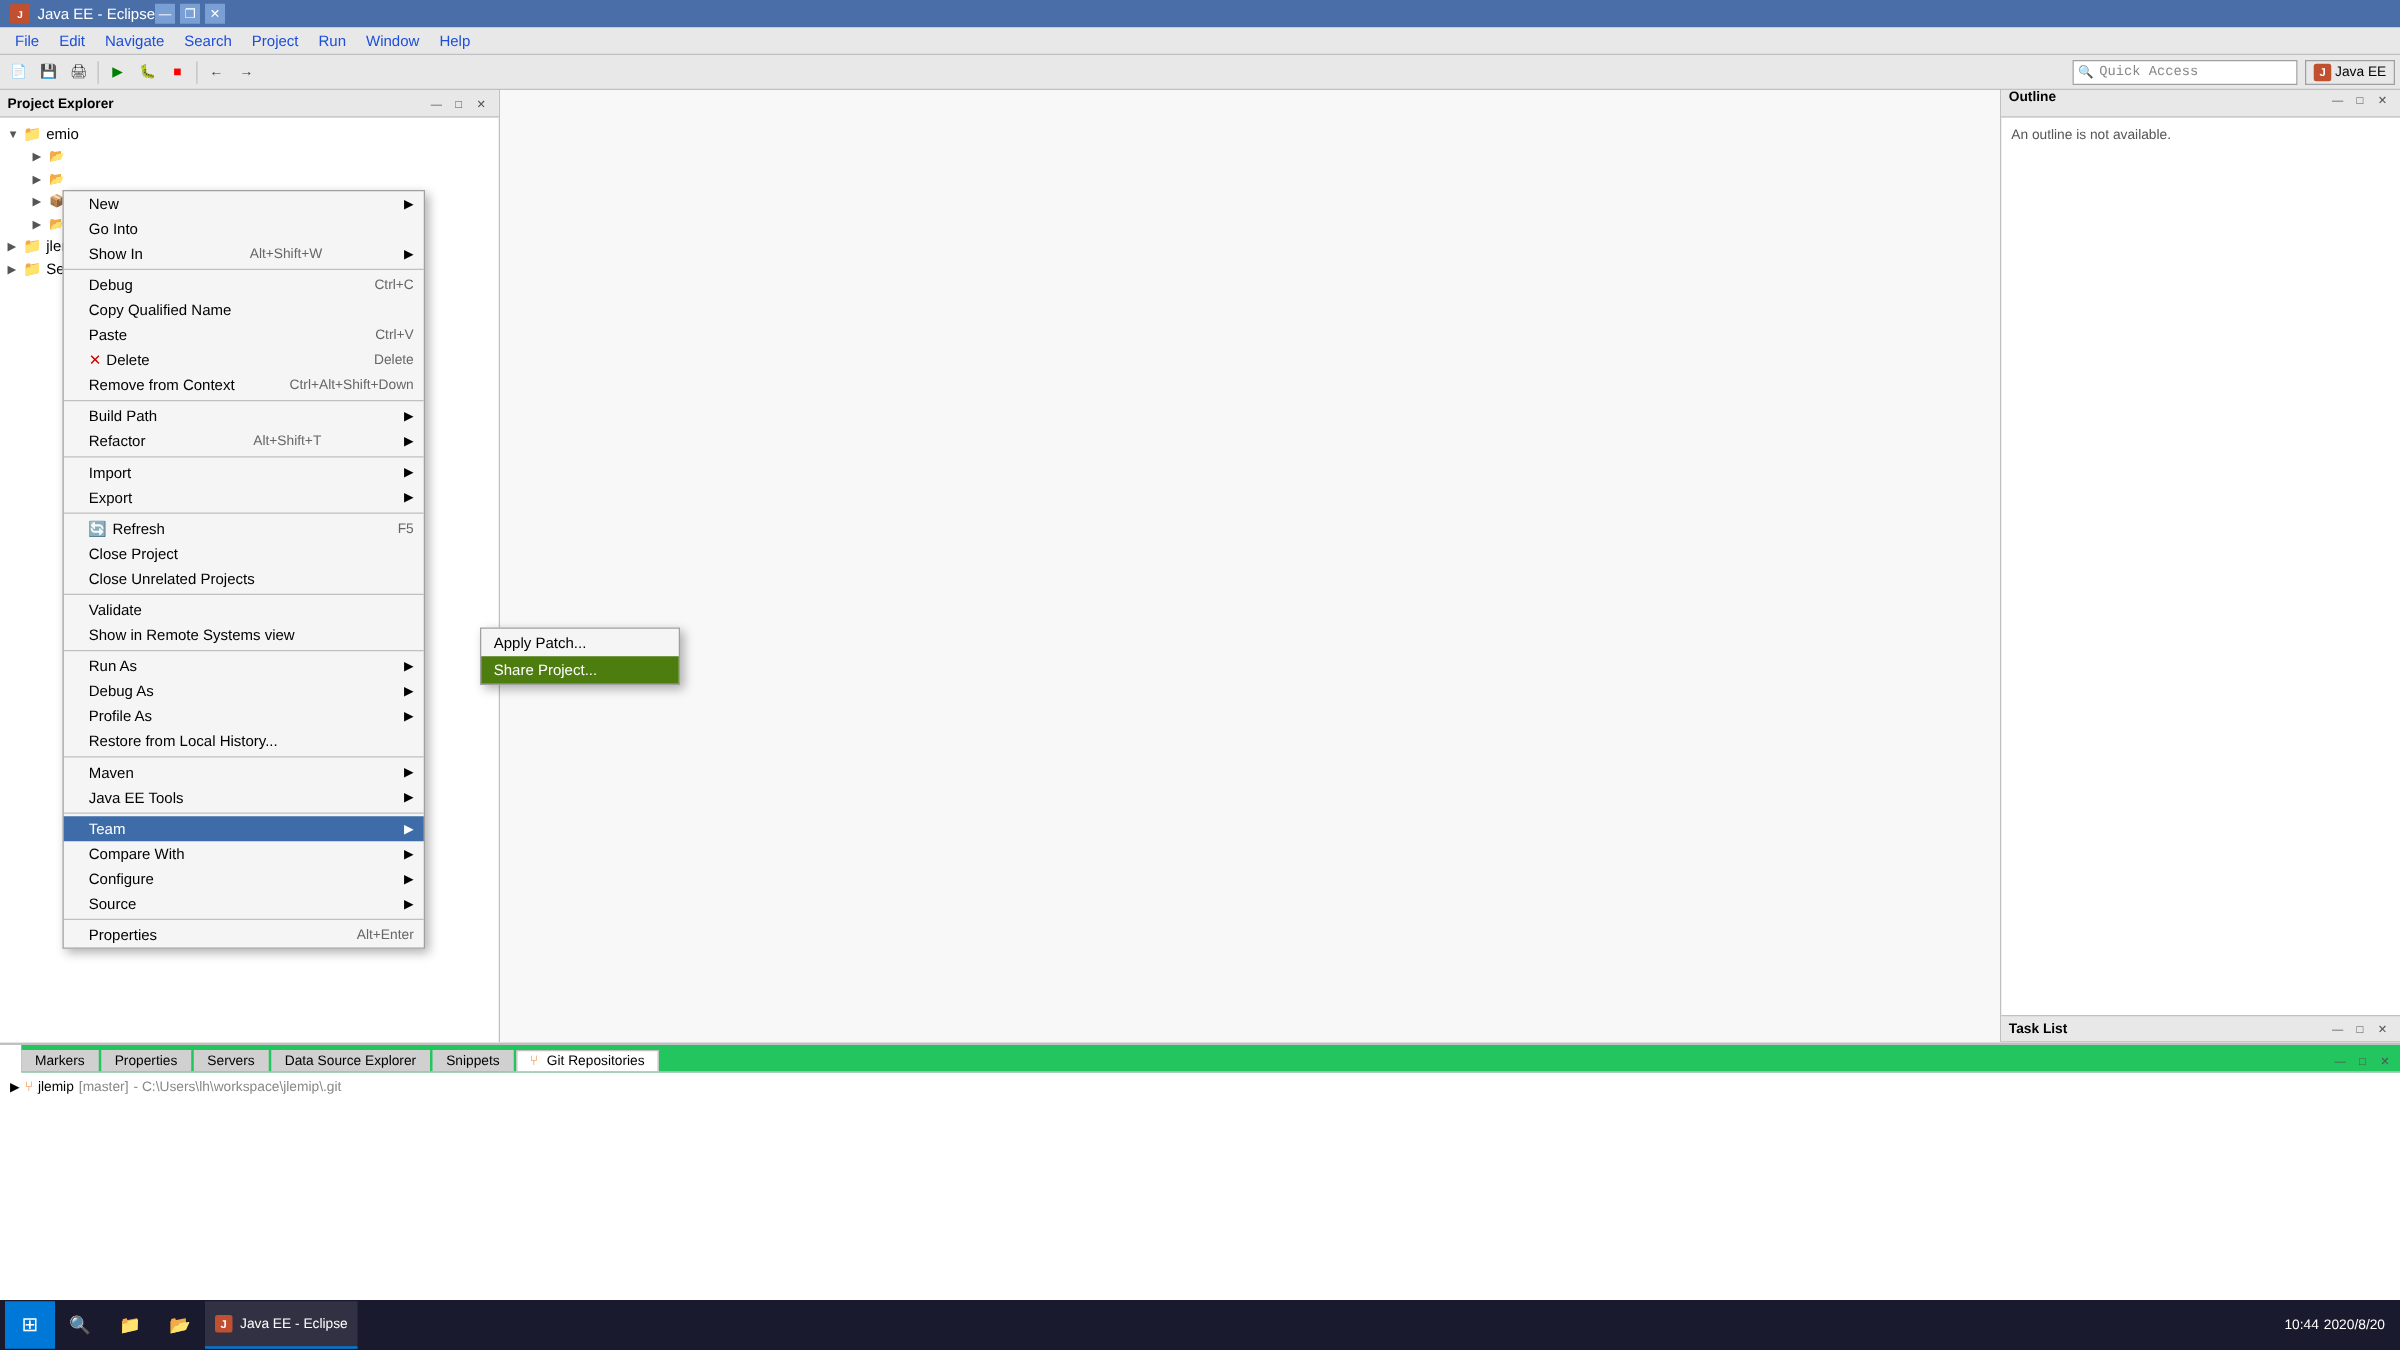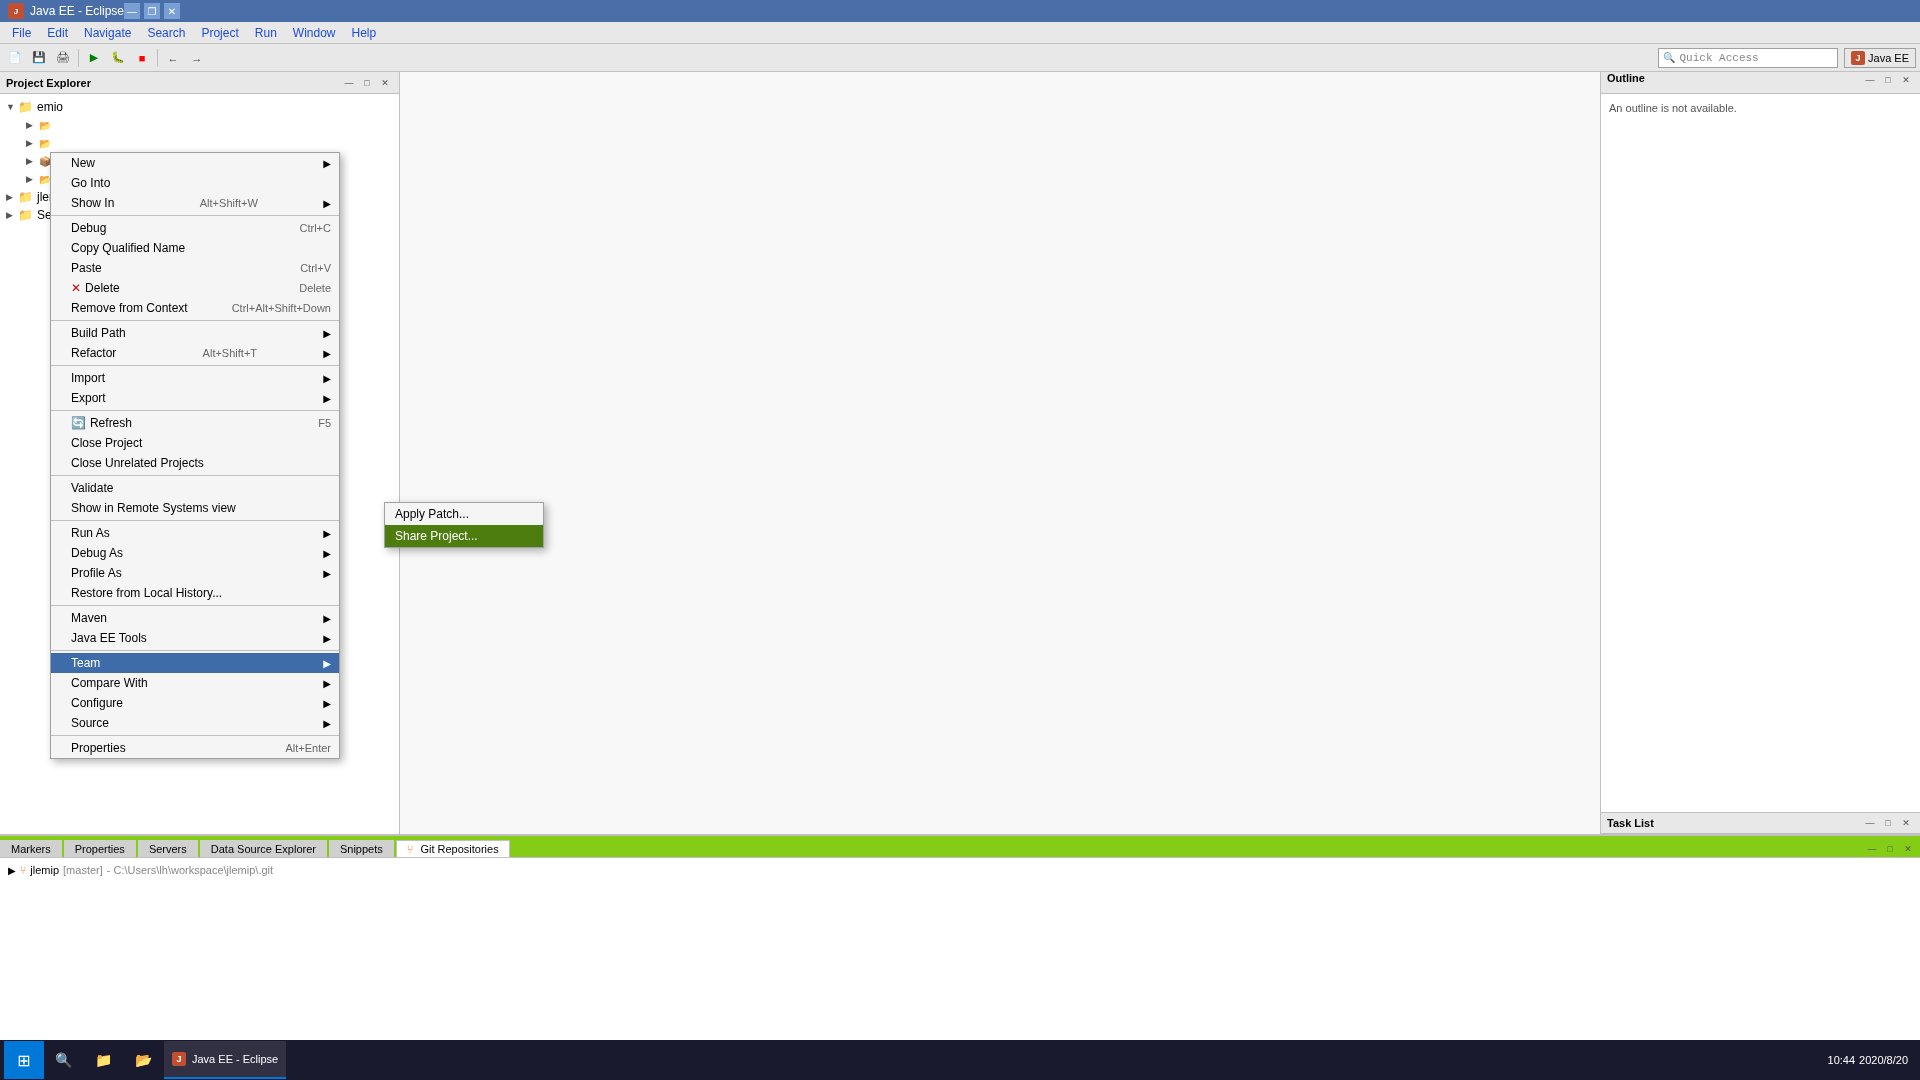--- a/index.html
+++ b/index.html
@@ -202,23 +202,23 @@
     
     #bottom-panel {
       height: 220px;
       background: white;
       border-top: 2px solid #c0c0c0;
       display: flex;
       flex-direction: column;
     }
     #bottom-tabs {
       height: 22px;
-      background: #84cc16;
+      background: #22c55e;
       border-bottom: 1px solid #c0c0c0;
-      display: flex; align-items: flex-end;
+      display: flex; align-items: flex-end; margin-left: 17px;
     }
     .bottom-tab {
       padding: 2px 10px;
       font-size: 11px;
       cursor: pointer;
       border: 1px solid transparent;
       border-bottom: none;
       background: #d0d0d0;
       margin-right: 2px;
     }

